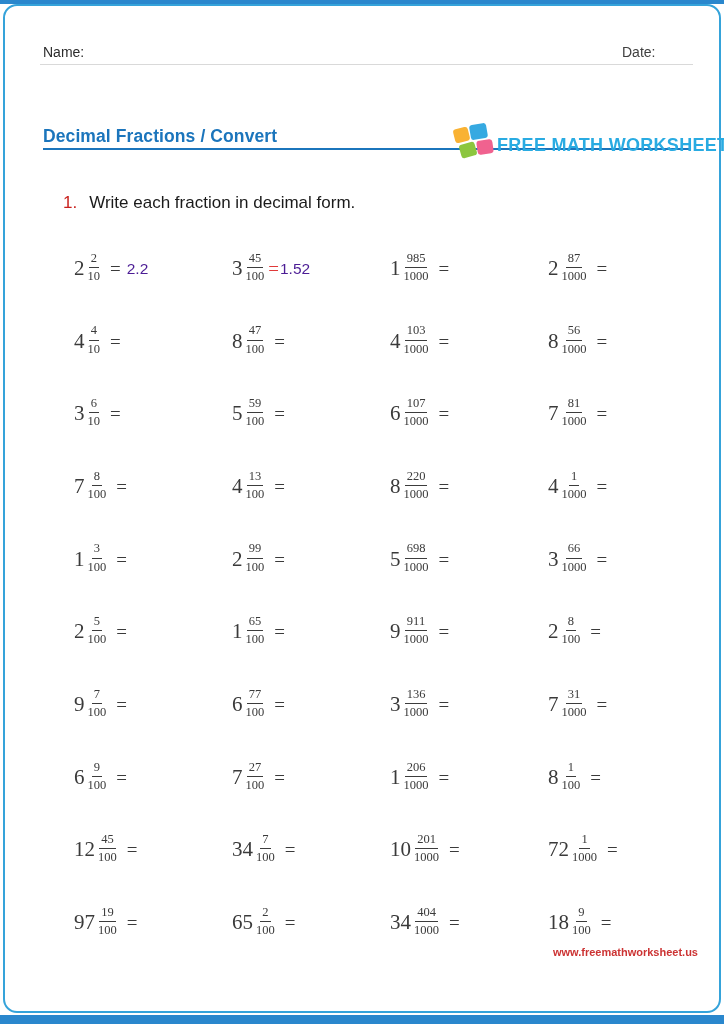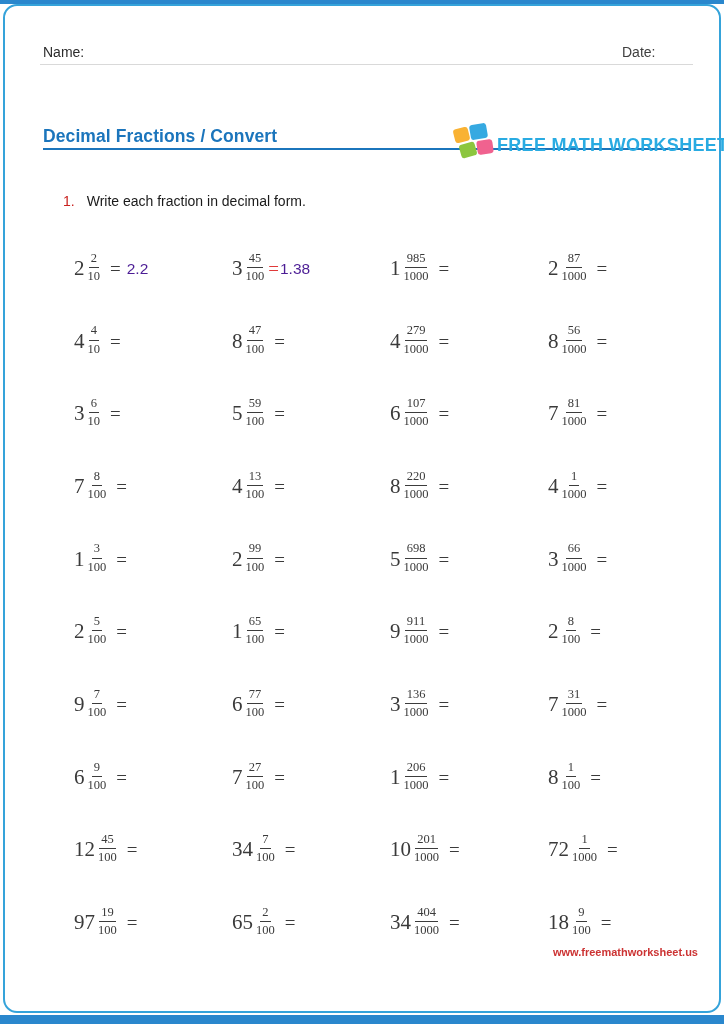--- a/index.html
+++ b/index.html
@@ -29,21 +29,21 @@
   .blk-yellow{left:1px;top:4px;width:15px;height:14px;background:#f9b233;transform:rotate(-14deg);}
   .blk-blue{left:17px;top:0px;width:17px;height:15px;background:#36a9e1;transform:rotate(-10deg);}
   .blk-green{left:7px;top:19px;width:16px;height:14px;background:#8cc63f;transform:rotate(-16deg);}
   .blk-pink{left:24px;top:16px;width:16px;height:14px;background:#f0628f;transform:rotate(-8deg);}
 
   .brand-text{
     position:absolute;left:497px;top:135px;font-size:18px;font-weight:bold;color:#29abe2;
     letter-spacing:0.3px;white-space:nowrap;
   }
 
-  .instruction{position:absolute;left:63px;top:193px;font-size:14px;color:#1a1a1a;}
+  .instruction{position:absolute;left:63px;top:193px;font-size:17px;color:#1a1a1a;}
   .instruction .num{color:#c9211e;margin-right:12px;}
 
   .problems-grid{
     position:absolute;left:58px;top:232px;width:632px;
     display:grid;grid-template-columns:repeat(4,1fr);grid-auto-rows:72.7px;
   }
   .problem{
     display:flex;align-items:center;padding-left:16px;
     font-family:"Liberation Serif","DejaVu Serif",serif;color:#3a3a3a;
   }
@@ -101,21 +101,21 @@
     <span class="ans">2.2</span>
   </div>
 
   <div class="problem has-answer red-eq">
     <span class="whole">3</span>
     <span class="frac">
       <span class="num">45</span>
       <span class="den">100</span>
     </span>
     <span class="eq">=</span>
-    <span class="ans">1.38</span>
+    <span class="ans">1.52</span>
   </div>
 
   <div class="problem">
     <span class="whole">1</span>
     <span class="frac">
       <span class="num">985</span>
       <span class="den">1000</span>
     </span>
     <span class="eq">=</span>
 
@@ -147,21 +147,21 @@
       <span class="num">47</span>
       <span class="den">100</span>
     </span>
     <span class="eq">=</span>
 
   </div>
 
   <div class="problem">
     <span class="whole">4</span>
     <span class="frac">
-      <span class="num">279</span>
+      <span class="num">103</span>
       <span class="den">1000</span>
     </span>
     <span class="eq">=</span>
 
   </div>
 
   <div class="problem">
     <span class="whole">8</span>
     <span class="frac">
       <span class="num">56</span>

